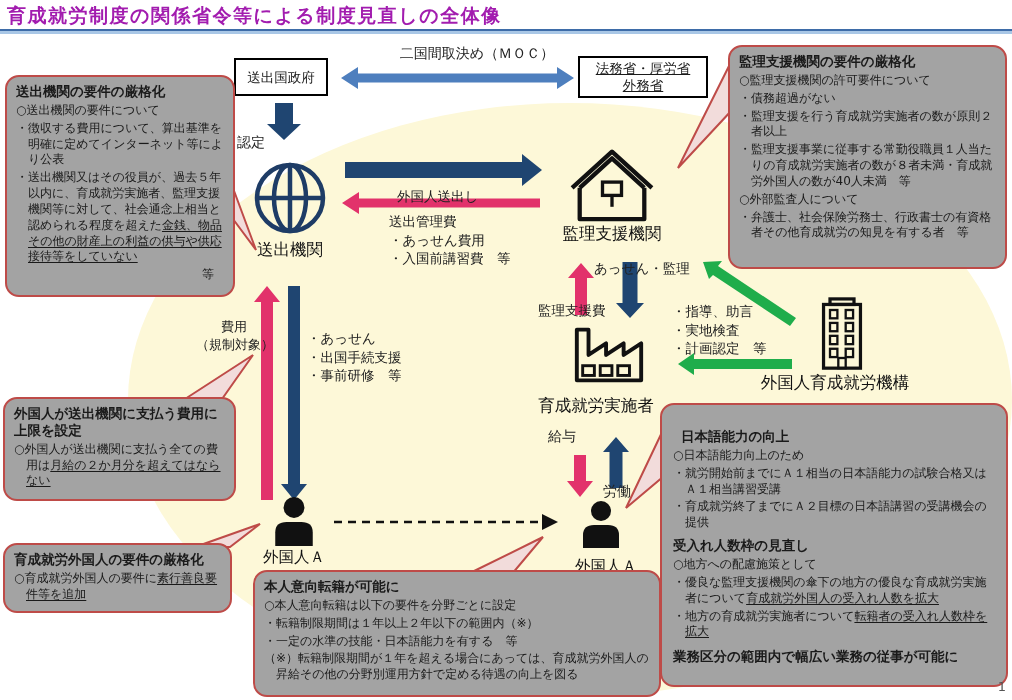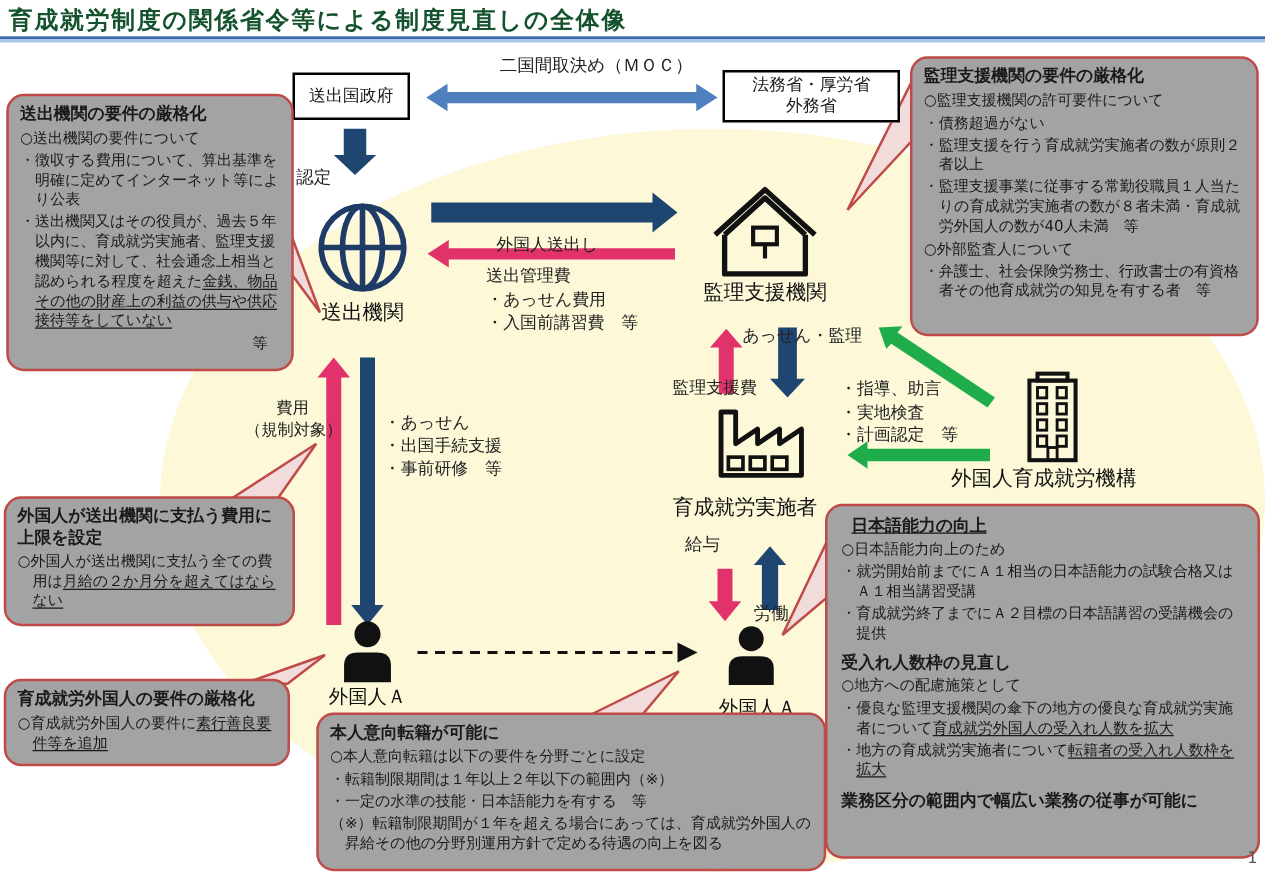--- a/index.html
+++ b/index.html
@@ -1,18 +1,18 @@
 <!DOCTYPE html>
 <html><head>
 <meta charset="utf-8">
 <style>
   html,body{margin:0;padding:0;background:#fff;}
   .stage{position:relative;width:1012px;height:700px;background:#fff;overflow:hidden;
          font-family:"DejaVu Sans","Liberation Sans",sans-serif;color:#1a1a1a;}
-  .title{position:absolute;left:7px;top:3px;font-size:19px;font-weight:bold;color:#14532d;letter-spacing:1.5px;white-space:nowrap;}
+  .title{position:absolute;left:7px;top:3px;font-size:19px;font-weight:bold;color:#a21caf;letter-spacing:1.5px;white-space:nowrap;}
   .title-rule{position:absolute;left:0;top:29px;width:1012px;height:5px;
          background:linear-gradient(180deg,#3E6CA8 0%,#3E6CA8 45%,#A9C7E6 45%,#A9C7E6 100%);}
   .ellipse{position:absolute;left:128px;top:103px;width:884px;height:594px;border-radius:50%;background:#FDF8D8;}
   .overlay{position:absolute;left:0;top:0;width:1012px;height:700px;}
   .gbox{position:absolute;border:2px solid #000;background:#fff;display:flex;align-items:center;justify-content:center;
         text-align:center;font-size:13.5px;line-height:1.25;box-sizing:border-box;}
   .lbl{position:absolute;font-size:13.5px;color:#222;line-height:1.38;white-space:nowrap;}
   .ent{position:absolute;font-size:16.5px;color:#111;text-align:center;white-space:nowrap;}
   .icon{position:absolute;}
   .callout{position:absolute;background:#a3a3a3;border:2px solid #BE4B48;border-radius:14px;
@@ -69,21 +69,21 @@
 
     <polygon points="288,286 300,286 300,484 307,484 294,500 281,484 288,484" fill="#1F4571"></polygon>
 
     <line x1="334" y1="522" x2="542" y2="522" stroke="#111" stroke-width="2.5" stroke-dasharray="8 6"></line>
     <polygon points="542,514 558,522 542,530" fill="#111"></polygon>
   </svg>
 
   <div class="gbox" style="left:234px;top:58px;width:94px;height:38px;">
     <span>送出国政府</span>
   </div>
-  <div class="gbox" style="left:578px;top:56px;width:142px;height:42px;">
+  <div class="gbox" style="left:578px;top:56px;width:130px;height:42px;text-decoration:underline;">
     <span>
       <span>法務省・厚労省</span><br>
       <span>外務省</span>
     </span>
   </div>
   <div class="lbl" style="left:397px;top:44px;width:160px;text-align:center;font-size:14px;">二国間取決め（ＭＯＣ）</div>
   <div class="lbl" style="left:237px;top:113px;font-size:14px;margin-top:20px;">認定</div>
 
   <svg class="icon" style="left:252px;top:160px;" width="76" height="76" viewBox="0 0 76 76">
     <g fill="none" stroke="#1E3C66" stroke-width="4.5">
@@ -216,21 +216,21 @@
       <div class="hang">○監理支援機関の許可要件について</div>
       <div class="hang">・債務超過がない</div>
       <div class="hang">・監理支援を行う育成就労実施者の数が原則２者以上</div>
       <div class="hang">・監理支援事業に従事する常勤役職員１人当たりの育成就労実施者の数が８者未満・育成就労外国人の数が40人未満　等</div>
       <div class="hang">○外部監査人について</div>
       <div class="hang">・弁護士、社会保険労務士、行政書士の有資格者その他育成就労の知見を有する者　等</div>
     </div>
   </div>
 
   <div class="callout" style="left:660px;top:403px;width:348px;height:284px;padding:7px 11px;">
-    <div class="sec-title" style="margin-top:0;padding-left:8px;text-decoration:underline;">日本語能力の向上</div>
+    <div class="sec-title" style="margin-top:16px;padding-left:8px;">日本語能力の向上</div>
     <div class="cb">
       <div class="hang">○日本語能力向上のため</div>
       <div class="hang">・就労開始前までにＡ１相当の日本語能力の試験合格又はＡ１相当講習受講</div>
       <div class="hang">・育成就労終了までにＡ２目標の日本語講習の受講機会の提供</div>
     </div>
     <div class="sec-title">受入れ人数枠の見直し</div>
     <div class="cb">
       <div class="hang">○地方への配慮施策として</div>
       <div class="hang"><span>・優良な監理支援機関の傘下の地方の優良な育成就労実施者について</span><span class="u">育成就労外国人の受入れ人数を拡大</span></div>
       <div class="hang"><span>・地方の育成就労実施者について</span><span class="u">転籍者の受入れ人数枠を拡大</span></div>

